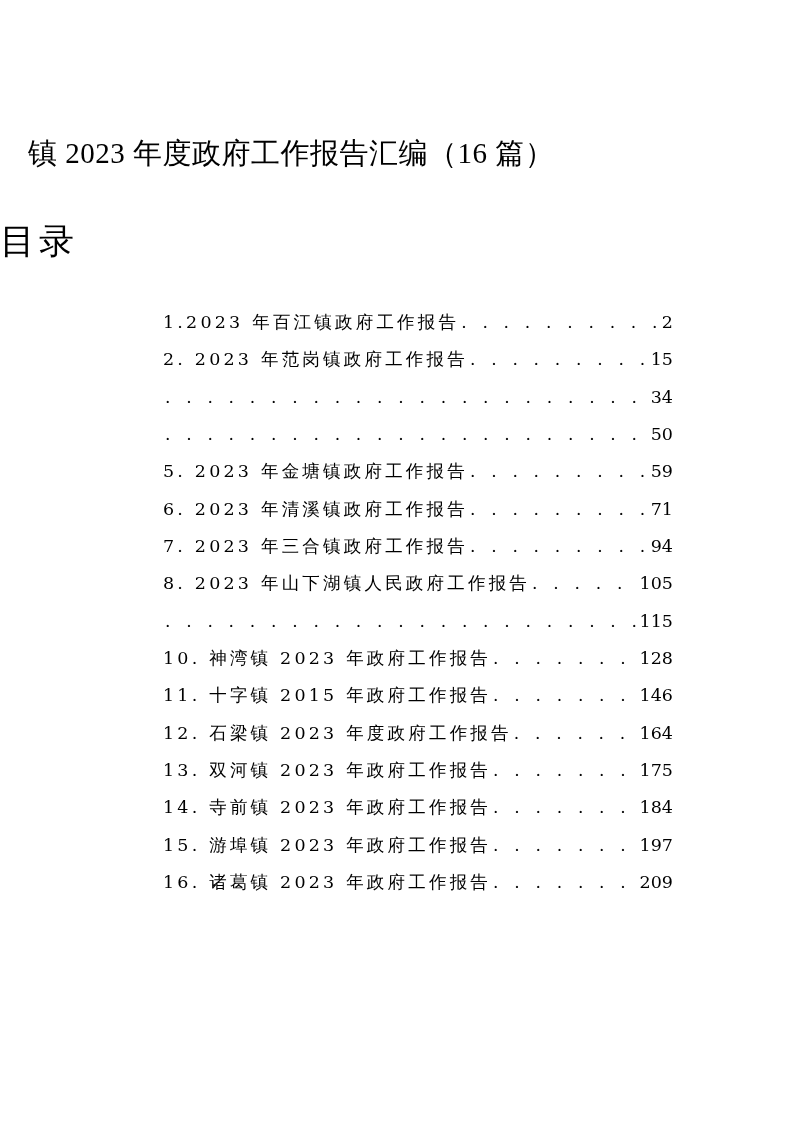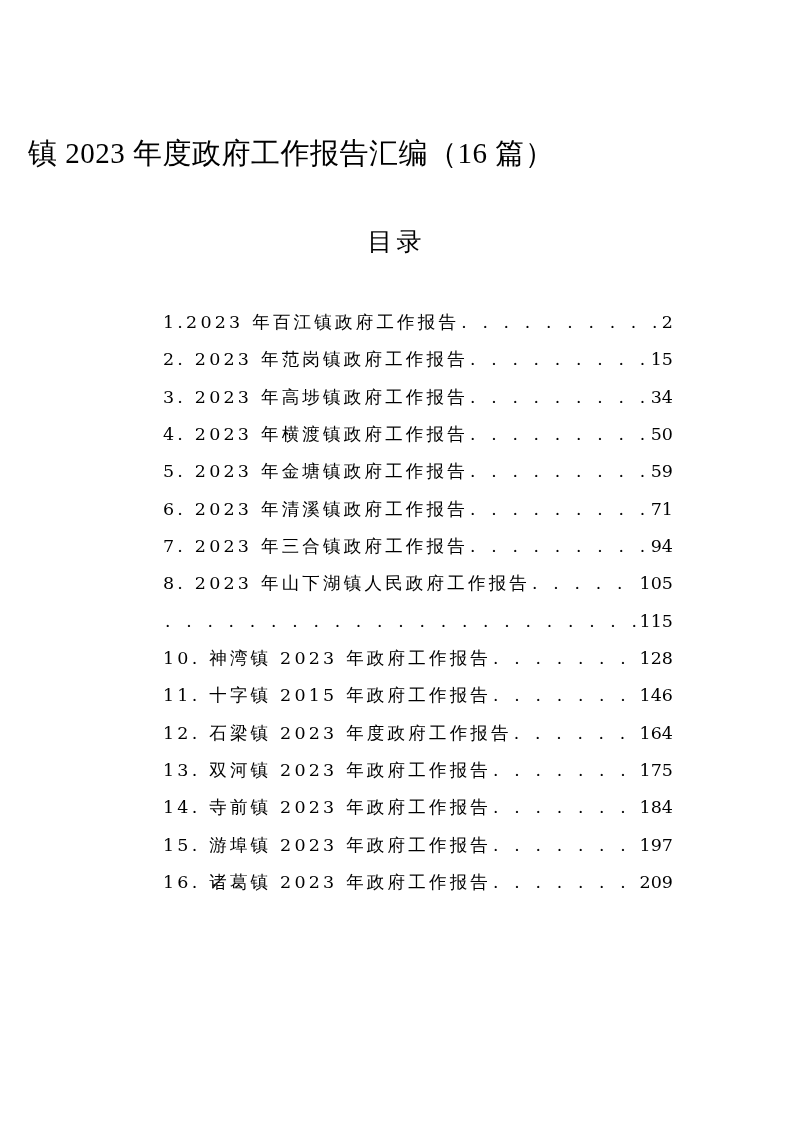--- a/index.html
+++ b/index.html
@@ -26,23 +26,23 @@
       line-height: 40px;
       letter-spacing: 0.5px;
       white-space: nowrap;
       margin-left: 28px;
     }
     .toc-heading {
       position: absolute;
       left: 0;
       width: 793px;
       top: 222px;
-      text-align: center;
+      text-align: left;
       font-family: "Liberation Serif", "DejaVu Serif", serif;
-      font-size: 25px;
+      font-size: 35px;
       line-height: 40px;
       letter-spacing: 4px;
     }
     .toc-list {
       position: absolute;
       left: 163px;
       top: 309px;
       width: 510px;
       margin: 0;
       padding: 0;
@@ -88,26 +88,24 @@
     <span class="toc-title">1.2023 年百江镇政府工作报告</span>
     <span class="toc-dots">. . . . . . . . . . . . . . . . . . . . . . . . . . . . . . . . . . . . . . . . . . . . . . . . . . . . .</span>
     <span class="toc-page">2</span>
   </li>
   <li class="toc-row">
     <span class="toc-title">2. 2023 年范岗镇政府工作报告</span>
     <span class="toc-dots">. . . . . . . . . . . . . . . . . . . . . . . . . . . . . . . . . . . . . . . . . . . . . . . . . . . . .</span>
     <span class="toc-page">15</span>
   </li>
   <li class="toc-row">
-    <span class="toc-title">3. 2023 年高埗镇政府工作报告</span>
     <span class="toc-dots">. . . . . . . . . . . . . . . . . . . . . . . . . . . . . . . . . . . . . . . . . . . . . . . . . . . . .</span>
     <span class="toc-page">34</span>
   </li>
   <li class="toc-row">
-    <span class="toc-title">4. 2023 年横渡镇政府工作报告</span>
     <span class="toc-dots">. . . . . . . . . . . . . . . . . . . . . . . . . . . . . . . . . . . . . . . . . . . . . . . . . . . . .</span>
     <span class="toc-page">50</span>
   </li>
   <li class="toc-row">
     <span class="toc-title">5. 2023 年金塘镇政府工作报告</span>
     <span class="toc-dots">. . . . . . . . . . . . . . . . . . . . . . . . . . . . . . . . . . . . . . . . . . . . . . . . . . . . .</span>
     <span class="toc-page">59</span>
   </li>
   <li class="toc-row">
     <span class="toc-title">6. 2023 年清溪镇政府工作报告</span>

